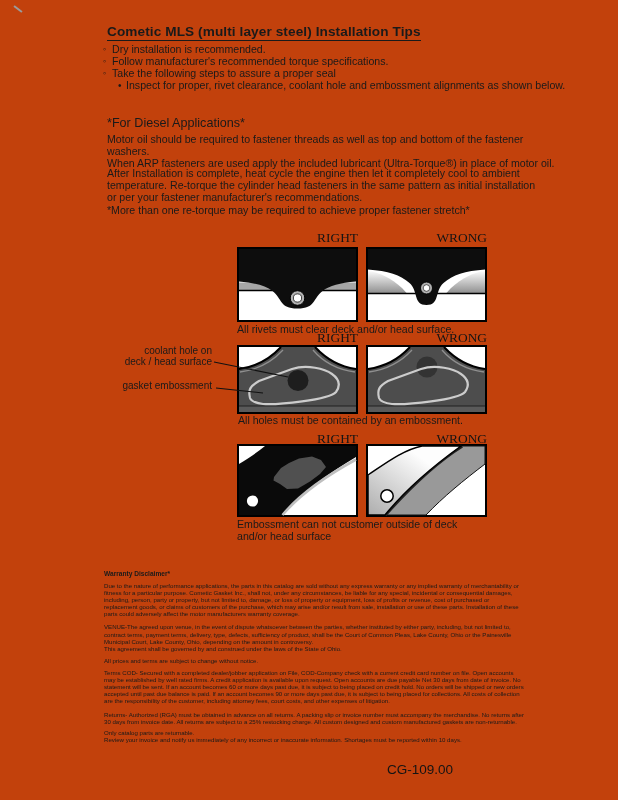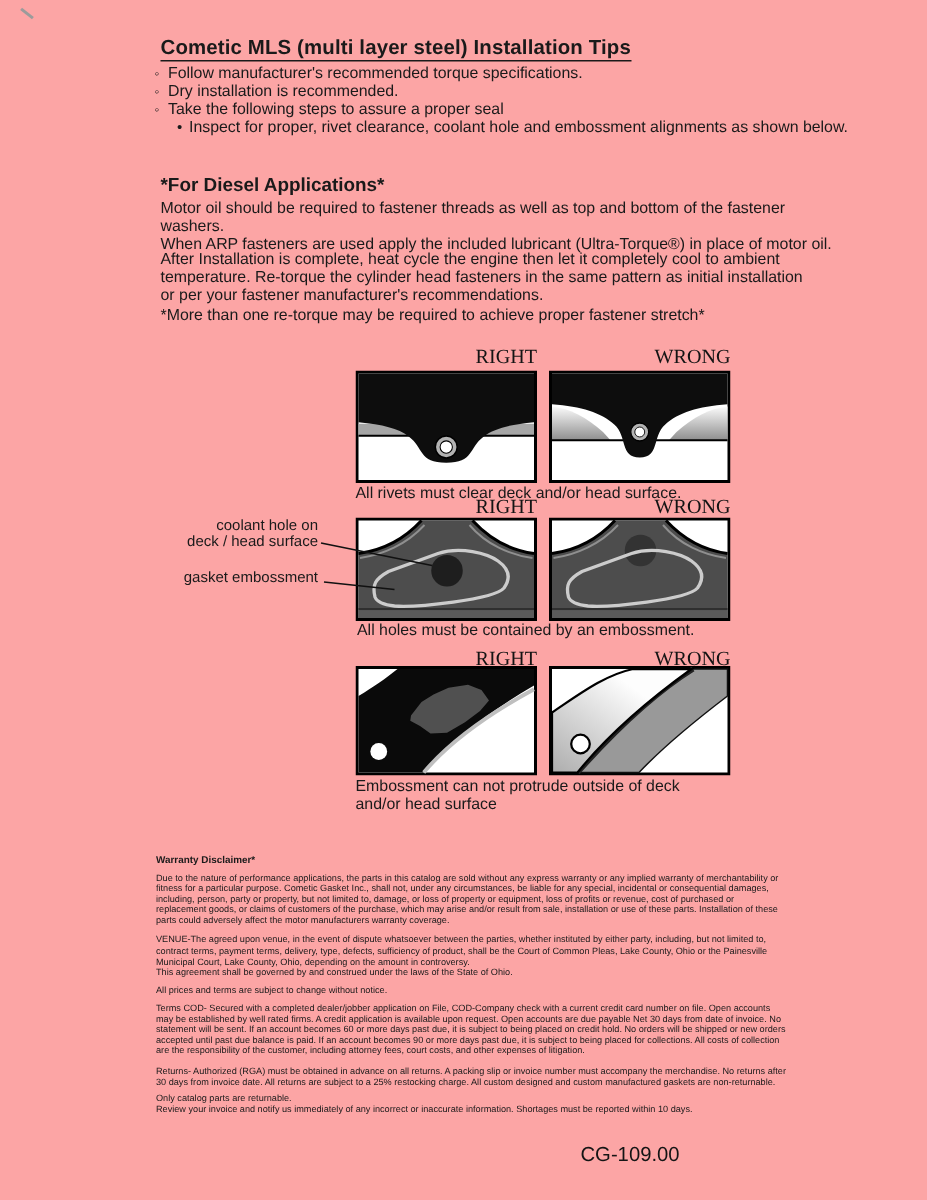--- a/index.html
+++ b/index.html
@@ -1,36 +1,36 @@
 <!DOCTYPE html>
 <html><head>
 <meta charset="utf-8">
 <style>
   html,body { margin:0; padding:0; background:#ffffff; }
   .page {
-    position:relative; width:618px; height:800px; background:#fca5a5;
+    position:relative; width:618px; height:800px; background:#c2410c;
     font-family:"Liberation Sans", sans-serif; color:#1a1a1a; overflow:hidden;
   }
 
   .artifact { position:absolute; left:13px; top:8px; width:10px; height:2px;
     background:#9b9b9b; transform:rotate(38deg); }
 
   .title {
     position:absolute; left:107px; top:24px; font-size:13.6px; font-weight:bold;
     letter-spacing:0.1px; border-bottom:1.4px solid #1a1a1a; padding-bottom:1px;
   }
 
   .tips { position:absolute; left:103px; top:44px; font-size:10.6px; line-height:11.9px; width:470px; }
   .tip { position:relative; }
   .tip.l1 { padding-left:9px; }
   .tip.l1::before { content:"\25E6"; position:absolute; left:0; top:0; font-size:9px; }
   .tip.l2 { padding-left:23px; }
   .tip.l2::before { content:"\2022"; position:absolute; left:15px; top:0; font-size:10px; }
 
-  .diesel-h { position:absolute; left:107px; top:116px; font-size:12.6px; font-weight:bold; }
+  .diesel-h { position:absolute; left:107px; top:116px; font-size:12.6px; font-weight:normal; }
   .para { position:absolute; left:107px; width:460px; font-size:10.6px; line-height:12.1px; white-space:pre-line; }
   .p1 { top:133px; }
   .p2 { top:167px; }
   .p3 { top:204px; }
 
   .figlabel { position:absolute; width:121px; text-align:right; font-size:13.4px; color:#141414;font-family:Liberation Serif, serif; }
   .figbox { position:absolute; }
   .figcap { position:absolute; font-size:10.6px; line-height:11.9px; white-space:pre-line; }
 
   .callout { position:absolute; left:96px; width:116px; text-align:right;
@@ -51,22 +51,22 @@
 </head>
 <body>
 
 <div class="page">
 
   <div class="artifact"></div>
 
   <div class="title">Cometic MLS (multi layer steel) Installation Tips</div>
 
   <div class="tips">
+    <div class="tip l1">Dry installation is recommended.</div>
     <div class="tip l1">Follow manufacturer's recommended torque specifications.</div>
-    <div class="tip l1">Dry installation is recommended.</div>
     <div class="tip l1">Take the following steps to assure a proper seal</div>
     <div class="tip l2">Inspect for proper, rivet clearance, coolant hole and embossment alignments as shown below.</div>
   </div>
 
   <div class="diesel-h">*For Diesel Applications*</div>
   <div class="para p1">Motor oil should be required to fastener threads as well as top and bottom of the fastener washers.
 When ARP fasteners are used apply the included lubricant (Ultra-Torque®) in place of motor oil.</div>
   <div class="para p2">After Installation is complete, heat cycle the engine then let it completely cool to ambient
 temperature. Re-torque the cylinder head fasteners in the same pattern as initial installation
 or per your fastener manufacturer's recommendations.</div>
@@ -161,21 +161,21 @@
           <stop offset="0.7" stop-color="#fdfdfd"></stop>
       </linearGradient>
     </defs>
     <rect x="1" y="1" width="119" height="71" fill="#ffffff" stroke="#000000" stroke-width="2"></rect>
     <path d="M19,71 C45,42 73,17 96,2 L119,2 L119,20 C98,36 77,53 60,71 Z" fill="#999999" stroke="#111" stroke-width="1"></path>
     <path d="M19,71 C44,43 72,17 96,2" fill="none" stroke="#222222" stroke-width="3.6"></path>
     <path d="M2,31 C20,19 37,6 56,2 L95,2 C70,20 40,45 19,71 L2,71 Z" fill="url(#g3)" stroke="#000" stroke-width="1.5"></path>
     <circle cx="21" cy="52" r="6.2" fill="#ffffff" stroke="#000" stroke-width="1.5"></circle>
   </svg>
 
-  <div class="figcap" style="left:237px;top:519px">Embossment can not protrude outside of deck
+  <div class="figcap" style="left:237px;top:519px">Embossment can not customer outside of deck
 and/or head surface</div>
 
   <div class="warranty">
     <div class="w-head">Warranty Disclaimer*</div>
     <div class="w-p m1">Due to the nature of performance applications, the parts in this catalog are sold without any express warranty or any implied warranty of merchantability or fitness for a particular purpose.  Cometic Gasket Inc., shall not, under any circumstances, be liable for any special, incidental or consequential damages, including, person, party or property, but not limited to, damage, or loss of property or equipment, loss of profits or revenue, cost of purchased or replacement goods, or claims of customers of the purchase, which may arise and/or result from sale, installation or use of these parts.  Installation of these parts could adversely affect the motor manufacturers warranty coverage.</div>
     <div class="w-p m2">VENUE-The agreed upon venue, in the event of dispute whatsoever between the parties, whether instituted by either party, including, but not limited to, contract terms, payment terms, delivery, type, defects, sufficiency of product, shall be the Court of Common Pleas, Lake County, Ohio or the Painesville Municipal Court, Lake County, Ohio, depending on the amount in controversy.
 This agreement shall be governed by and construed under the laws of the State of Ohio.</div>
     <div class="w-p m2">All prices and terms are subject to change without notice.</div>
     <div class="w-p m1">Terms COD- Secured with a completed dealer/jobber application on File, COD-Company check with a current credit card number on file.  Open accounts may be established by well rated firms.  A credit application is available upon request.  Open accounts are due payable Net 30 days from date of invoice.  No statement will be sent.  If an account becomes 60 or more days past due, it is subject to being placed on credit hold.  No orders will be shipped or new orders accepted until past due balance is paid.  If an account becomes 90 or more days past due, it is subject to being placed for collections.  All costs of collection are the responsibility of the customer, including attorney fees, court costs, and other expenses of litigation.</div>
     <div class="w-p m3">Returns- Authorized (RGA) must be obtained in advance on all returns.  A packing slip or invoice number must accompany the merchandise.  No returns after 30 days from invoice date.  All returns are subject to a 25% restocking charge.  All custom designed and custom manufactured gaskets are non-returnable.</div>

